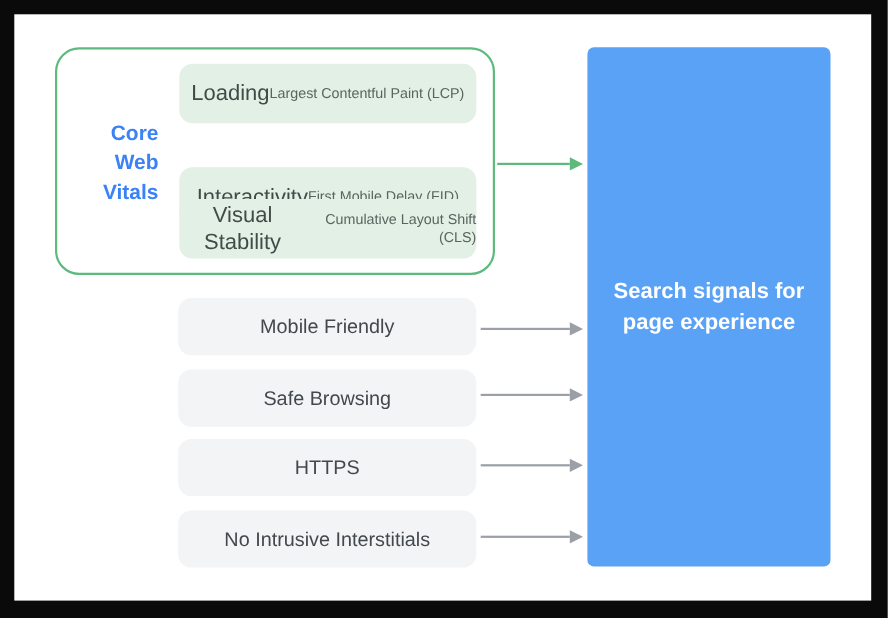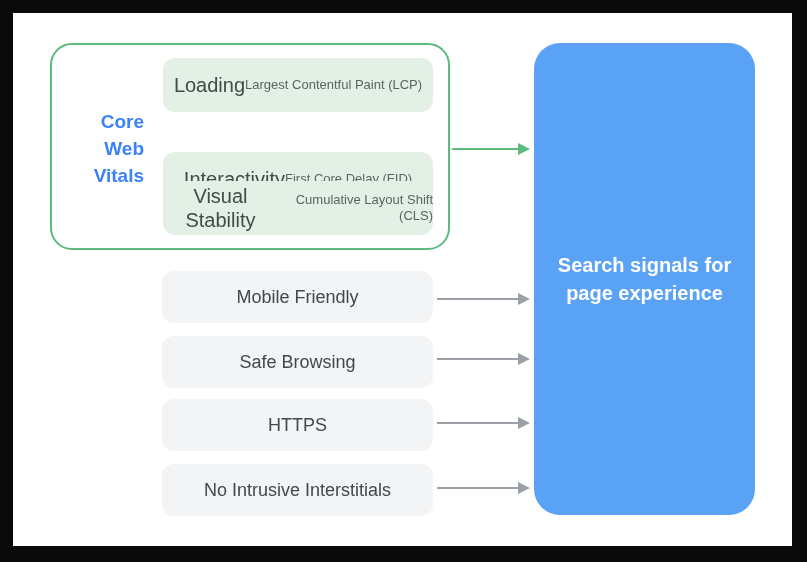--- a/index.html
+++ b/index.html
@@ -79,21 +79,21 @@
   .signal-card.s1 { top: 323px; }
   .signal-card.s2 { top: 386px; }
   .signal-card.s3 { top: 451px; }
 
   
   .result-panel {
     position: absolute;
     left: 521px; top: 30px;
     width: 221px; height: 472px;
     background: #5aa2f6;
-    border-radius: 26px;
+    border-radius: 6px;
     display: flex;
     align-items: center;
     justify-content: center;
   }
   .result-label {
     width: 176px;
     text-align: center;
     font-size: 20px;
     font-weight: 700;
     line-height: 28px;
@@ -129,21 +129,21 @@
 
   <div class="cwv-group"></div>
   <div class="cwv-label">Core Web Vitals</div>
 
   <div class="vital-card v0">
     <div class="vital-title">Loading</div>
     <div class="vital-subtitle">Largest Contentful Paint (LCP)</div>
   </div>
   <div class="vital-card v1">
     <div class="vital-title">Interactivity</div>
-    <div class="vital-subtitle">First Core Delay (FID)</div>
+    <div class="vital-subtitle">First Mobile Delay (FID)</div>
   </div>
   <div class="vital-card v2">
     <div class="vital-title">Visual Stability</div>
     <div class="vital-subtitle">Cumulative Layout Shift (CLS)</div>
   </div>
 
   <div class="signal-card s0">
     <span>Mobile Friendly</span>
   </div>
   <div class="signal-card s1">

